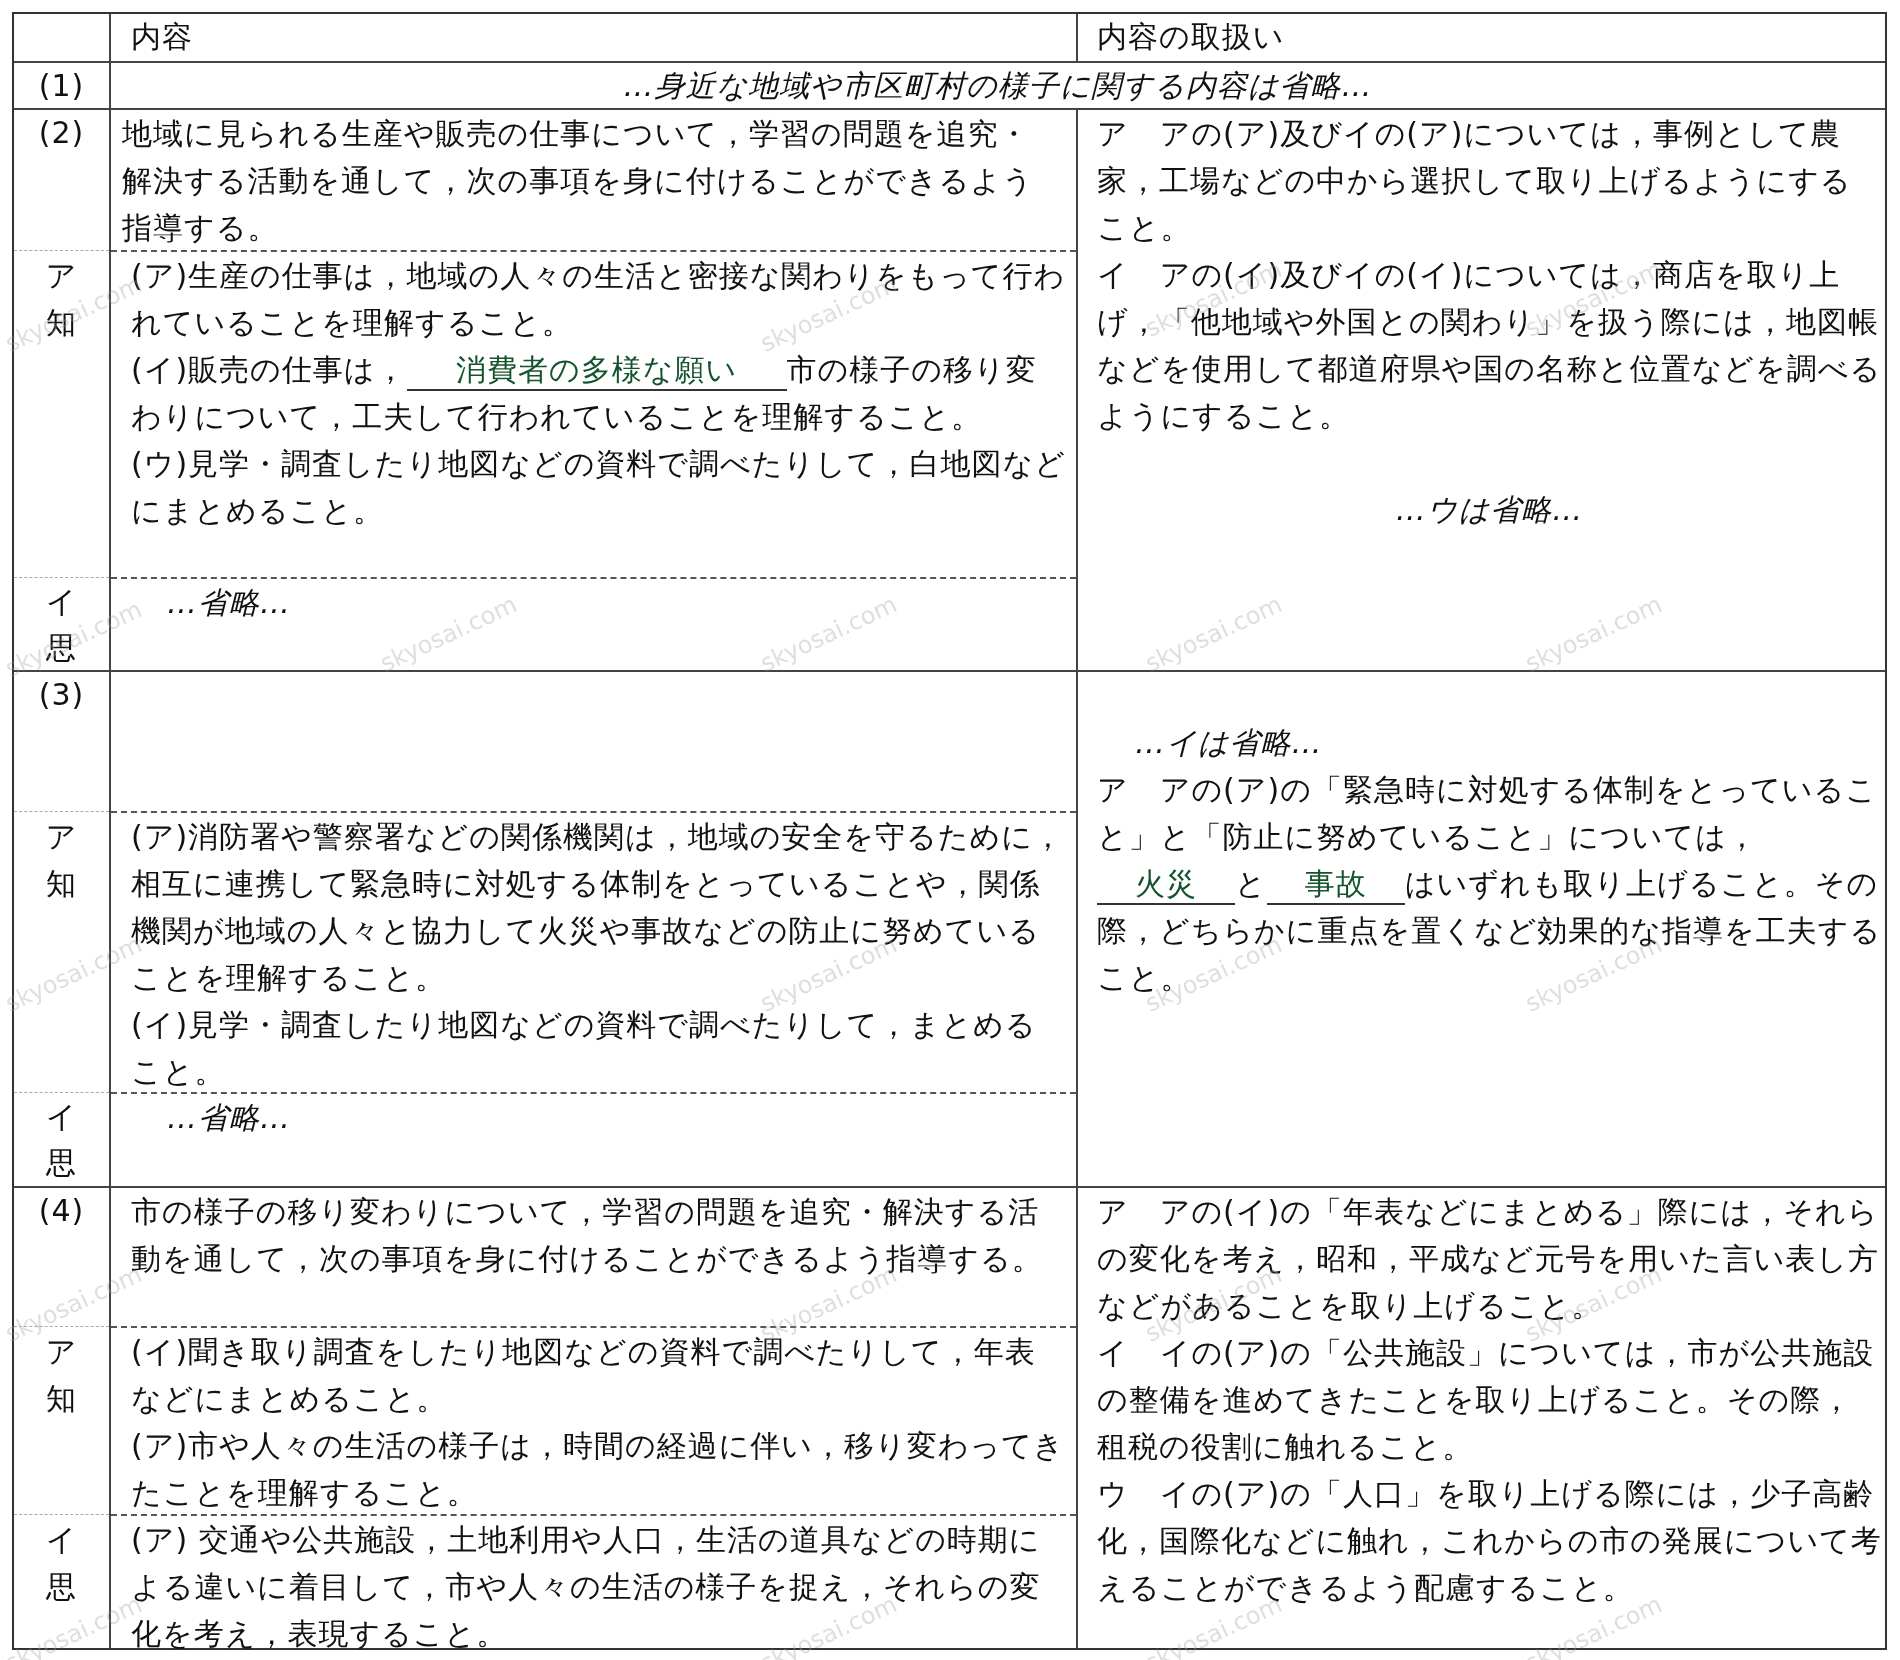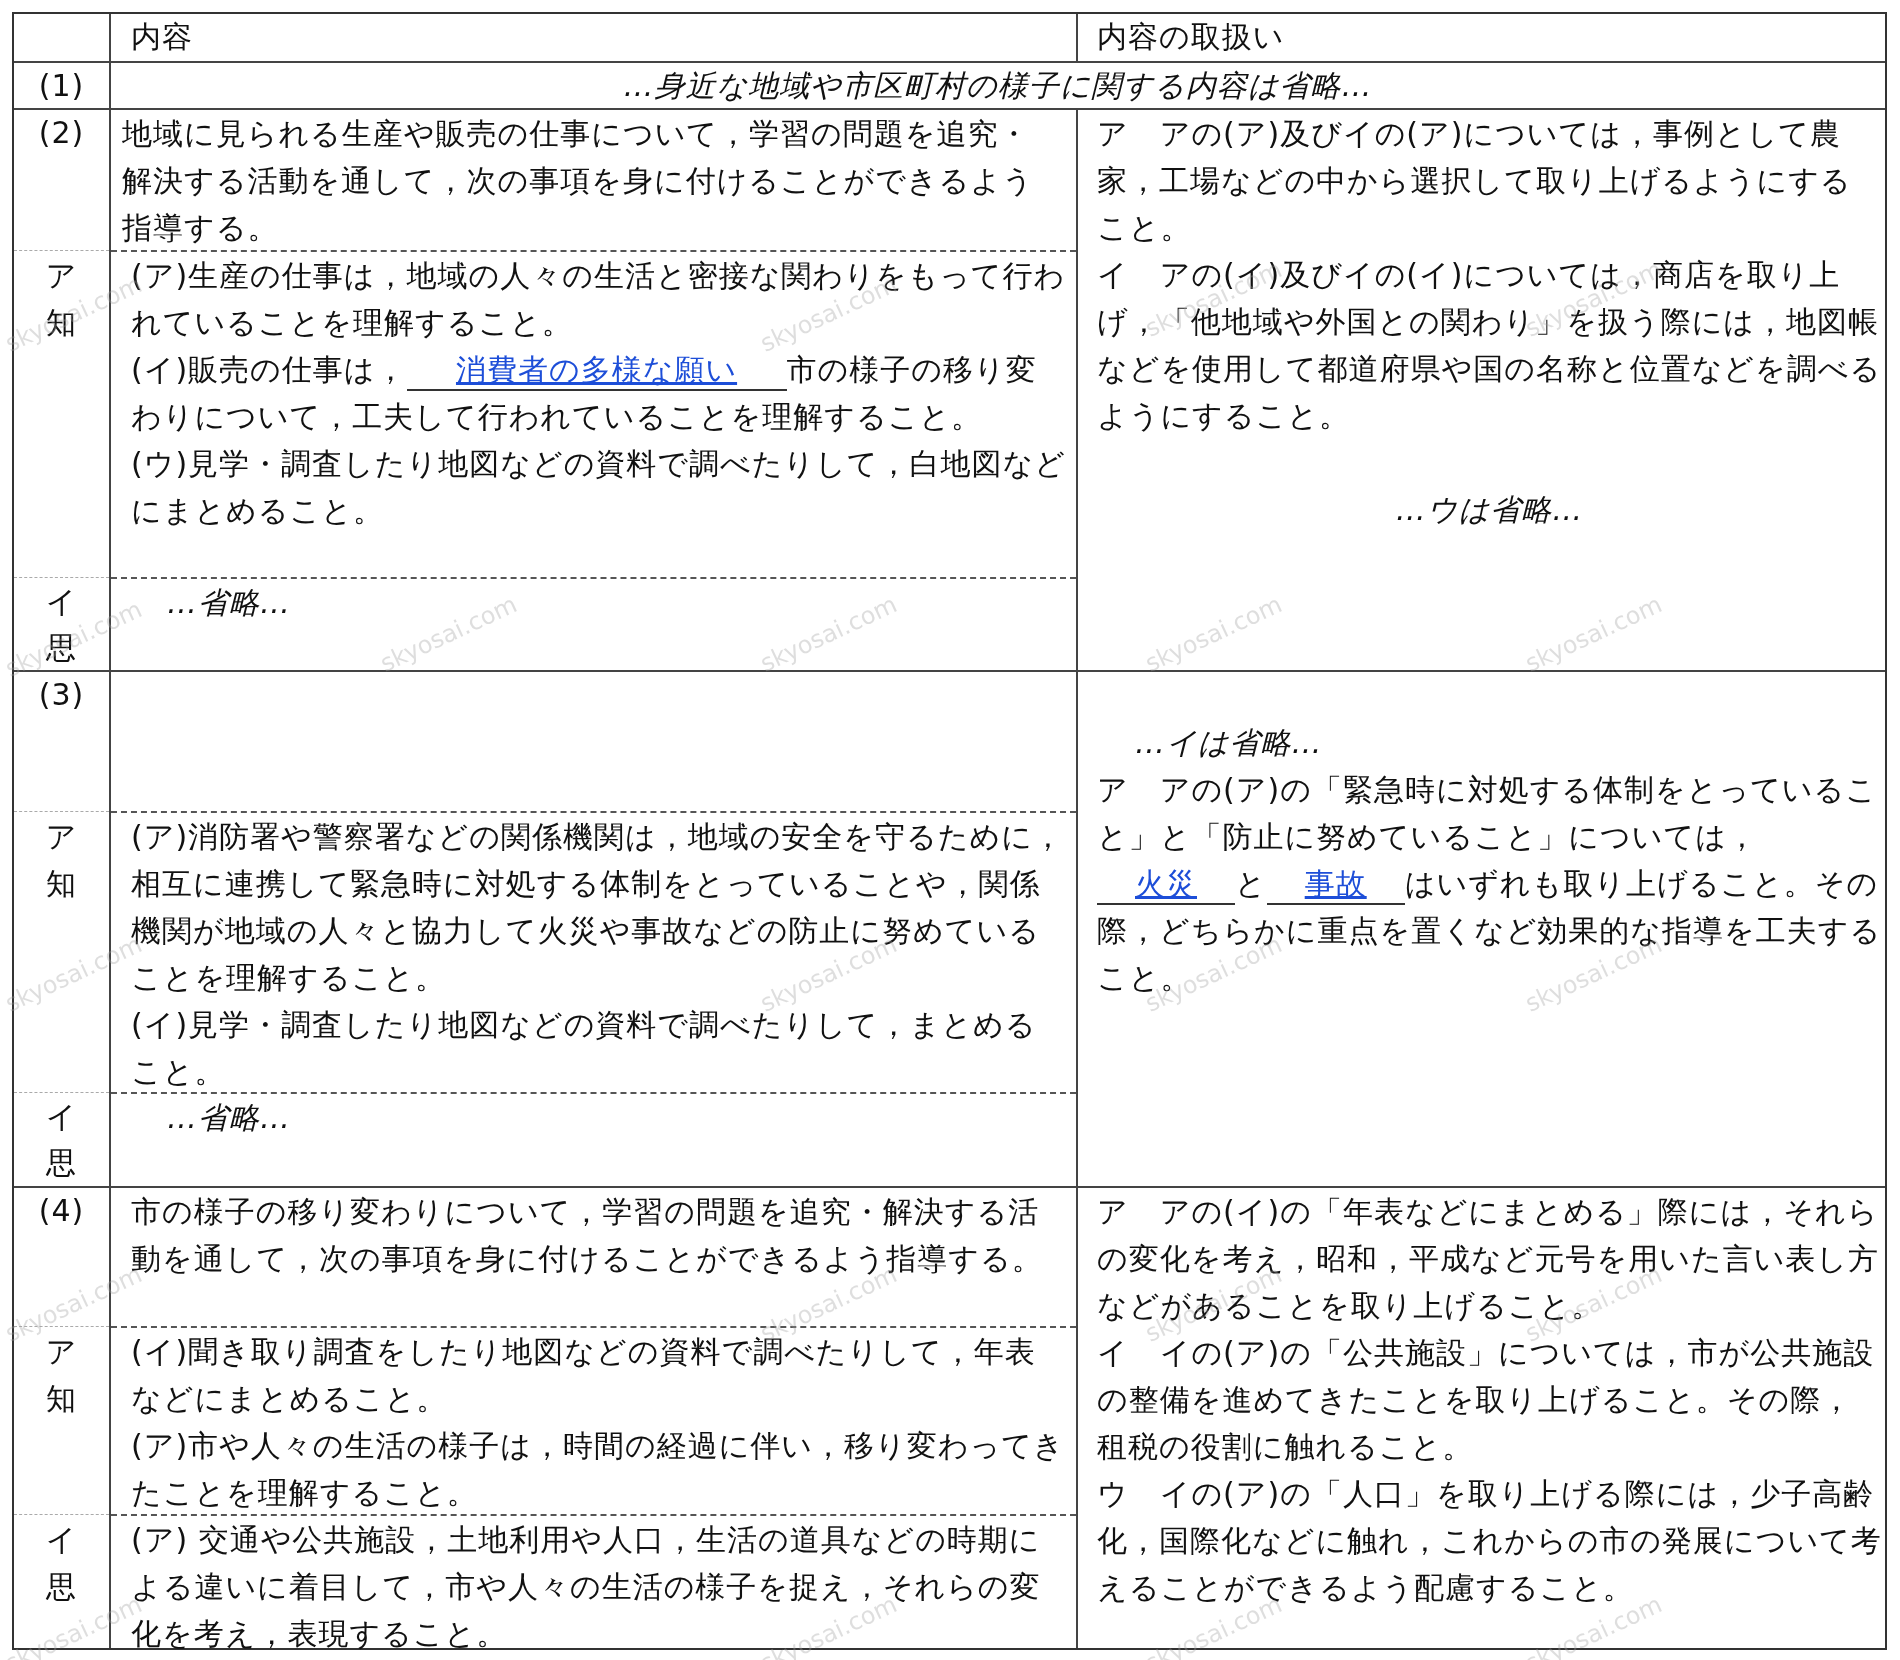--- a/index.html
+++ b/index.html
@@ -13,21 +13,21 @@
       width: 1875px; height: 1638px;
       border: 2px solid #333333; box-sizing: border-box;
     }
     .hline { position: absolute; left: 0; right: 0; height: 0; border-top: 2px solid #444444; }
     .dline { position: absolute; height: 0; border-top: 2px dashed #555555; }
     .dline.lbl { border-top: 1px dashed #aaaaaa; }
     .vline { position: absolute; width: 0; border-left: 2px solid #444444; }
     .cell { position: absolute; box-sizing: border-box; font-size: 30px; line-height: 47px; letter-spacing: 1px; }
     .lblcell { font-size: 30px; line-height: 52px; text-align: center; }
     .italic { font-style: italic; }
-    .fill { color: #1d4ed8; display: inline-block; border-bottom: 2px solid #333; text-align: center; line-height: 38px; text-decoration: underline; }
+    .fill { color: #14532d; display: inline-block; border-bottom: 2px solid #333; text-align: center; line-height: 38px; }
     .para { margin: 0; white-space: normal; }
     .wm {
       position: absolute; color: rgba(160,160,160,0.35); font-size: 24px;
       transform: rotate(-25deg); font-family: "DejaVu Sans", sans-serif; pointer-events: none;
     }
   </style>
 </head>
 <body>
 
 <div class="tbl">

